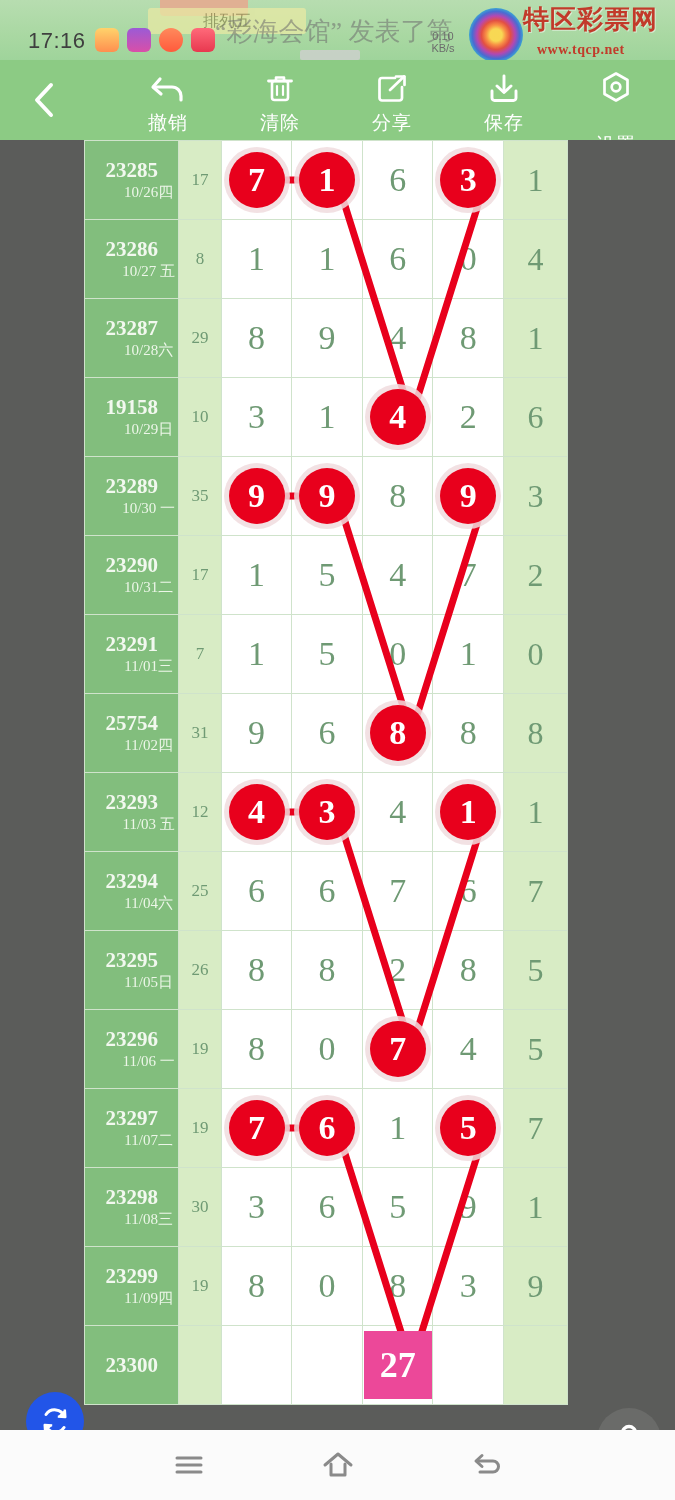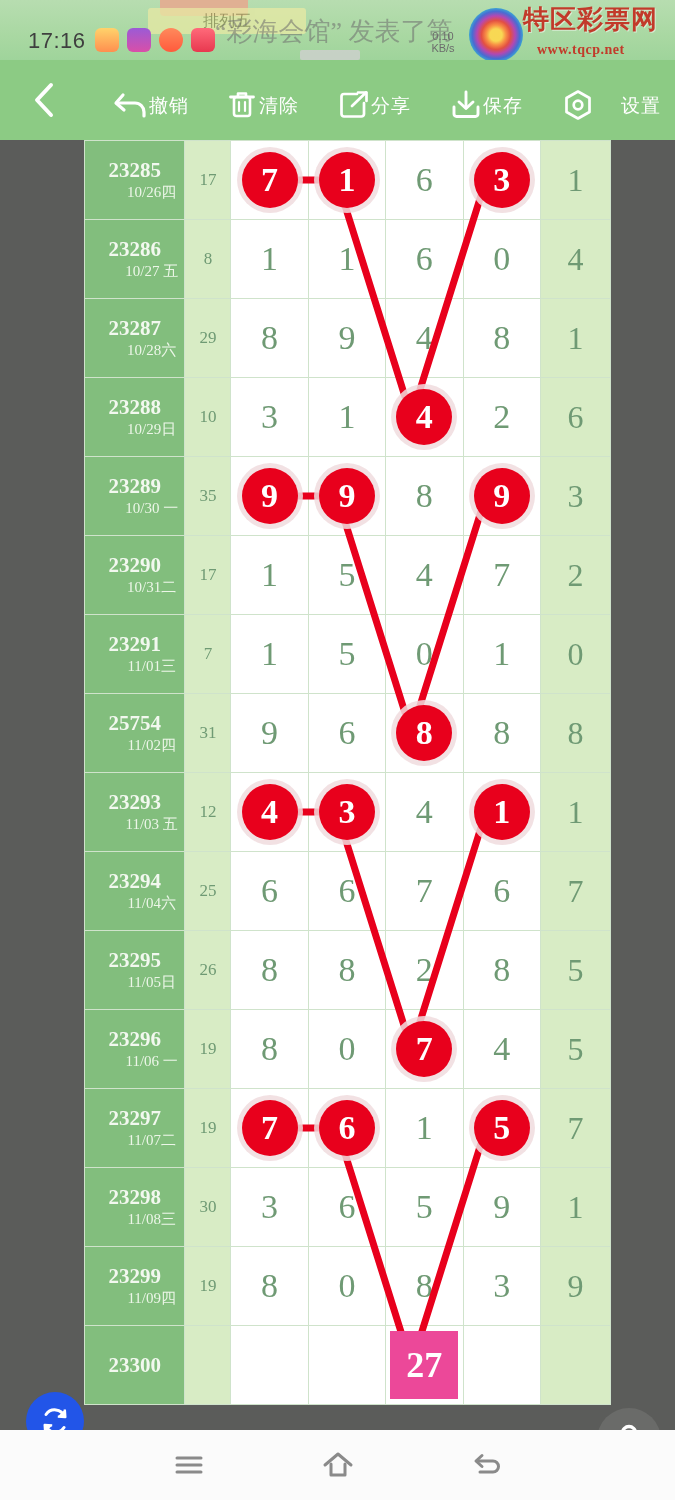--- a/index.html
+++ b/index.html
@@ -75,32 +75,32 @@
   #toolbar{
     position:absolute; left:0; top:60px; width:675px; height:80px;
     background:#8ccb84;
   }
   #back-btn{
     position:absolute; left:22px; top:18px; width:44px; height:44px;
     display:flex; align-items:center; justify-content:center;
   }
   .tool{
     position:absolute; top:10px; width:110px; height:70px;
-    display:flex; flex-direction:row; align-items:center; justify-content:flex-start;
+    display:flex; flex-direction:column; align-items:center; justify-content:flex-start;
   }
   .tool .ic{ height:38px; display:flex; align-items:center; justify-content:center; }
   .tool .lb{ margin-top:2px; font-size:19px; color:#ffffff; letter-spacing:1px; }
 
   
   #table-wrap{
     position:absolute; left:0; top:140px; width:675px; height:1290px;
     background:#5b5c5a; overflow:hidden;
   }
   #grid{
-    position:absolute; left:84px; top:0; width:527px;
+    position:absolute; left:84px; top:0; width:484px;
     border-collapse:collapse;
   }
   #grid tr{ height:79px; }
   #grid td{
     padding:0; text-align:center; vertical-align:middle;
     border:1px solid #cfe3cb;
   }
   td.c-issue{
     width:96px; background:#82be7d; color:#f2f8ef;
     border-right:1px solid #7ab375; border-top-color:#9ccb97; border-bottom-color:#79b474;
@@ -302,21 +302,21 @@
           </td>
           <td class="c-sum">29</td>
           <td class="c-d">8</td>
           <td class="c-d">9</td>
           <td class="c-d">4</td>
           <td class="c-d">8</td>
           <td class="c-last">1</td>
         </tr>
         <tr>
           <td class="c-issue">
-            <div class="no">23288</div>
+            <div class="no">19158</div>
             <div class="dt">10/29日</div>
           </td>
           <td class="c-sum">10</td>
           <td class="c-d">3</td>
           <td class="c-d">1</td>
           <td class="c-d">
             <span class="bubble">4</span>
           </td>
           <td class="c-d">2</td>
           <td class="c-last">6</td>

